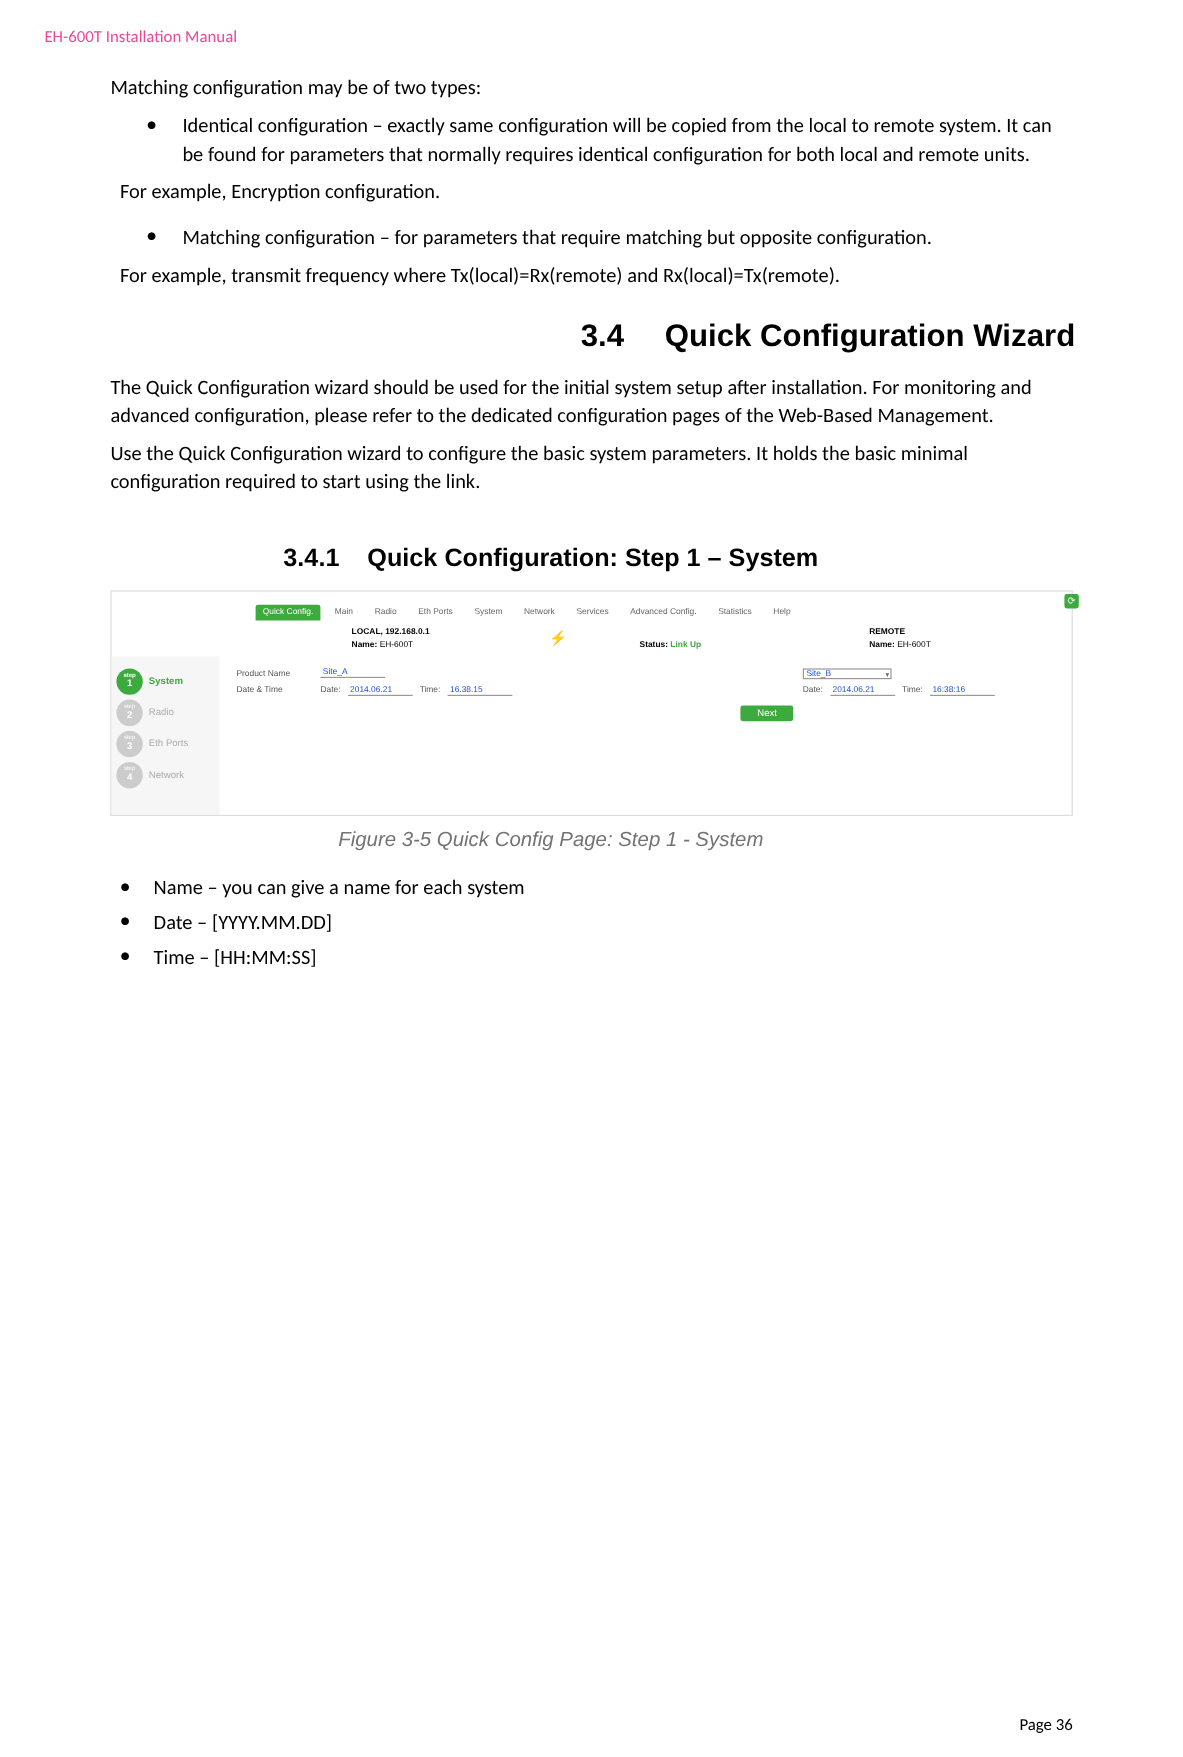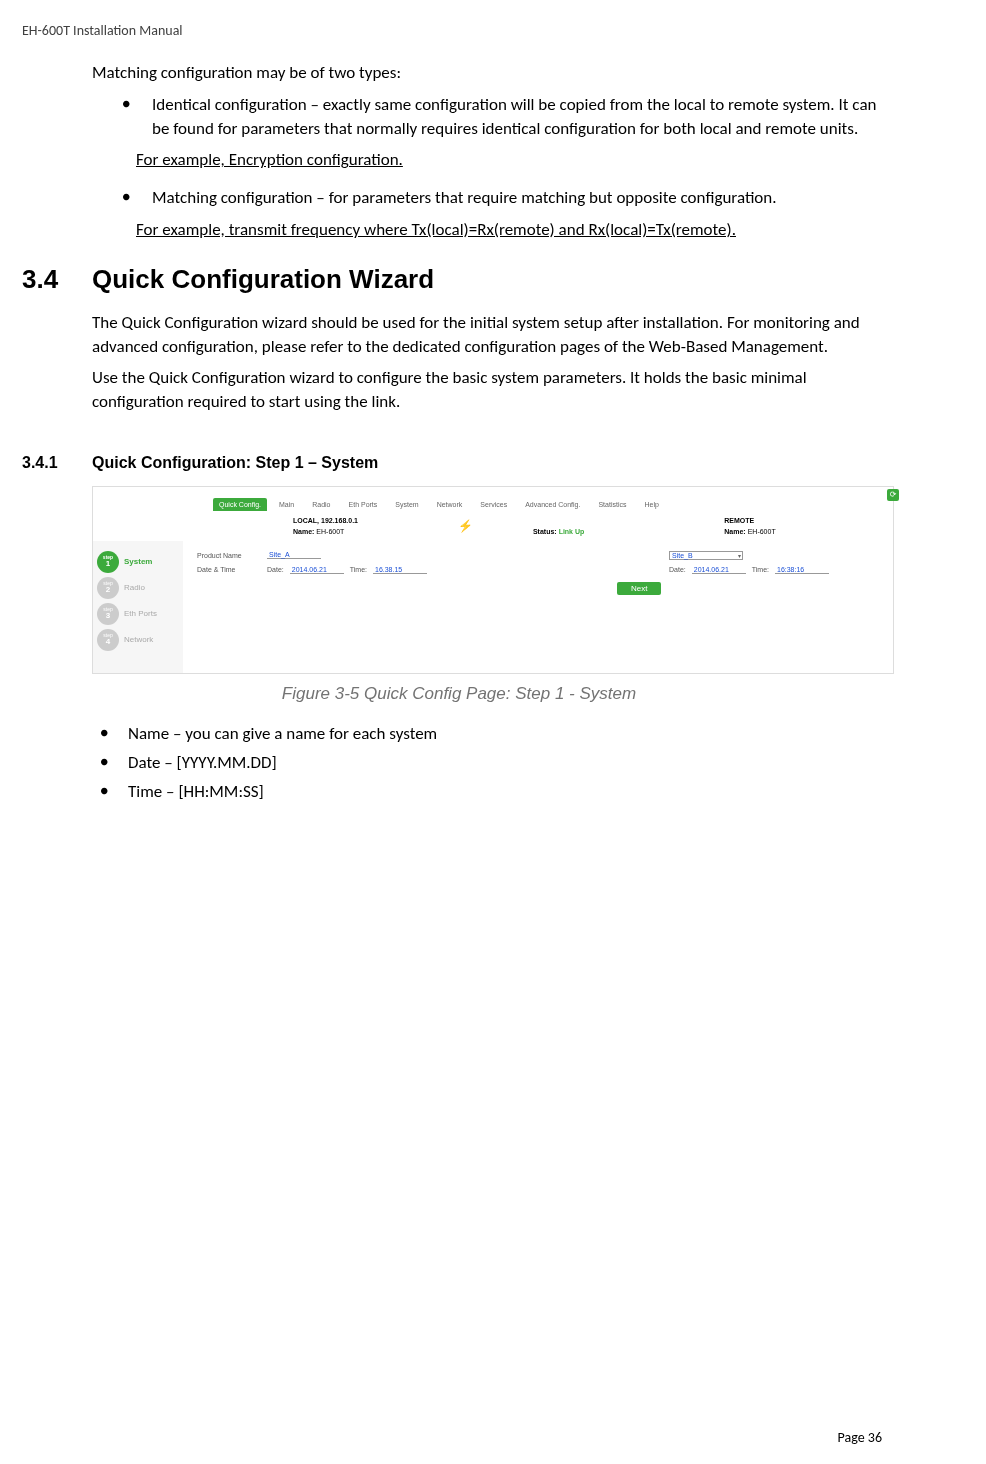--- a/index.html
+++ b/index.html
@@ -10,22 +10,23 @@
     width: 986px;
   }
   .page {
     padding: 22px 90px 20px 22px;
     box-sizing: border-box;
     position: relative;
     min-height: 1464px;
   }
   .header {
     font-size: 14px;
-    color: #404040;
+    color: #ec4899;
     margin-bottom: 22px;
+    margin-left: 15px;
   }
   .body-text, .bullet-text, .bullet-sub {
     font-size: 17px;
     line-height: 1.4;
   }
   .body-indent {
     margin-left: 70px;
     margin-right: 5px;
     margin-bottom: 8px;
   }
@@ -35,60 +36,61 @@
     margin-right: 5px;
     margin-bottom: 8px;
   }
   .bullet-dot {
     width: 30px;
     flex-shrink: 0;
     font-size: 14px;
     padding-top: 2px;
   }
   .bullet-sub {
-    margin-left: 114px;
+    margin-left: 78px;
     margin-right: 5px;
     margin-bottom: 14px;
-    text-decoration: underline;
   }
   .bullet-row2 {
     display: flex;
     margin-left: 78px;
     margin-right: 5px;
     margin-bottom: 5px;
   }
   .bullet-row2 .bullet-dot { width: 28px; }
   h2.section {
     font-family: Arial, Helvetica, sans-serif;
     font-size: 26px;
     font-weight: bold;
     margin: 22px 0 16px 0;
     display: flex;
+    justify-content: flex-end;
   }
   h2.section .num { width: 70px; flex-shrink:0; }
   h3.subsection {
     font-family: Arial, Helvetica, sans-serif;
-    font-size: 16px;
+    font-size: 21px;
     font-weight: bold;
     margin: 40px 0 14px 0;
     display: flex;
+    justify-content: center;
   }
   h3.subsection .num { width: 70px; flex-shrink:0; }
   .caption {
     font-family: Arial, Helvetica, sans-serif;
     text-align: center;
     font-style: italic;
     color: #737373;
     font-size: 17px;
     margin: 10px 0 18px 0;
   }
   .footer {
     position: absolute;
     bottom: 18px;
-    right: 104px;
+    right: 92px;
     font-size: 14px;
     text-align: center;
   }
   
   .shot {
     width: 800px;
     margin-left: 70px;
     border: 1px solid #ddd;
     font-family: Arial, sans-serif;
     font-size: 8px;

